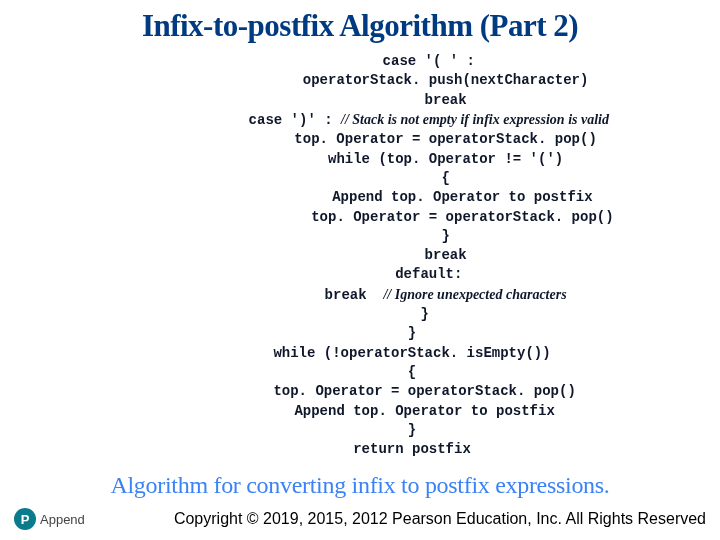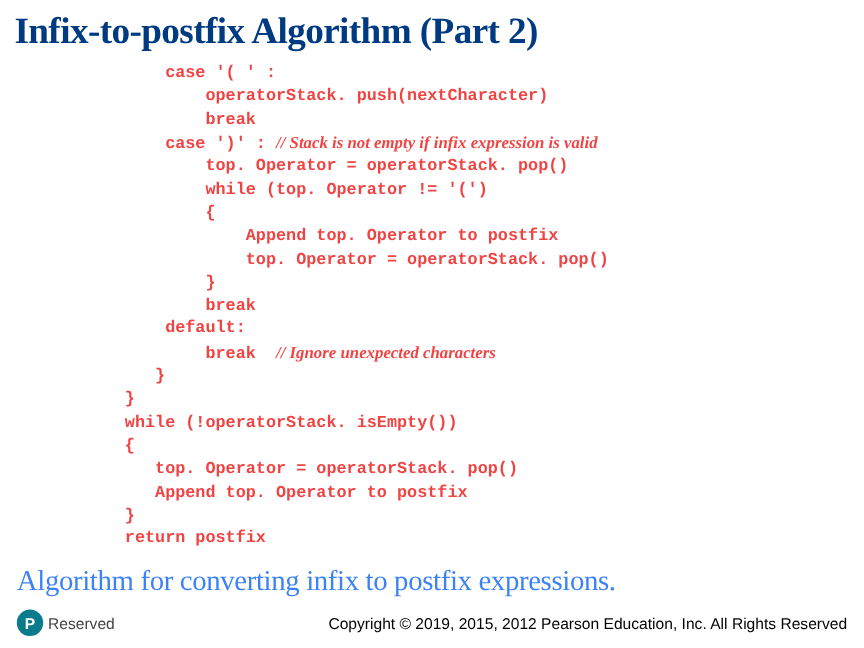--- a/index.html
+++ b/index.html
@@ -1,36 +1,36 @@
 <!DOCTYPE html>
 <html><head>
 <meta charset="utf-8">
 <style>
-  * { margin: 0; padding: 0; box-sizing: border-box; }
+  * { margin: 0; padding: 0; box-sizing: border-box; text-align: center; }
   body {
     width: 720px;
     height: 540px;
     background: #ffffff;
     font-family: "Times New Roman", Times, serif;
     position: relative;
     overflow: hidden;
   }
   .title {
     color: #003a80;
     font-size: 31px;
     font-weight: bold;
     padding: 8px 12px 4px 12px;
     letter-spacing: -0.5px;
   }
   .code-block {
     font-family: "Courier New", Courier, monospace;
     font-size: 14px;
     font-weight: bold;
     line-height: 1.38;
-    color: #ef4444;
+    color: #0f172a;
     padding: 4px 0 0 64px;
     white-space: pre;
     margin-left: 40px;
   }
   .code-block .comment {
     font-family: "Times New Roman", Times, serif;
     font-style: italic;
     font-weight: bold;
   }
   .caption {
@@ -68,21 +68,21 @@
     font-size: 13px;
     color: #444;
     margin-left: 4px;
   }
   .logo-wrap {
     display: flex;
     align-items: center;
   }
   .copyright {
     font-family: Arial, Helvetica, sans-serif;
-    font-size: 13px;
+    font-size: 16px;
     color: #000;
     margin-left: 32px;
   }
 </style>
 </head>
 <body>
 
 <div class="title">Infix-to-postfix Algorithm (Part 2)</div>
 
 <div class="code-block"><span>    case '( ' :</span>
@@ -105,16 +105,16 @@
 <span>   top. Operator = operatorStack. pop()</span>
 <span>   Append top. Operator to postfix</span>
 <span>}</span>
 <span>return postfix</span></div>
 
 <div class="caption">Algorithm for converting infix to  postfix expressions.</div>
 
 <div class="footer">
   <div class="logo-wrap">
     <div class="logo">P</div>
-    <div class="logo-text">Reserved</div>
+    <div class="logo-text">Append</div>
   </div>
   <div class="copyright">Copyright © 2019, 2015, 2012 Pearson Education, Inc. All Rights Reserved</div>
 </div>
 
 </body></html>

